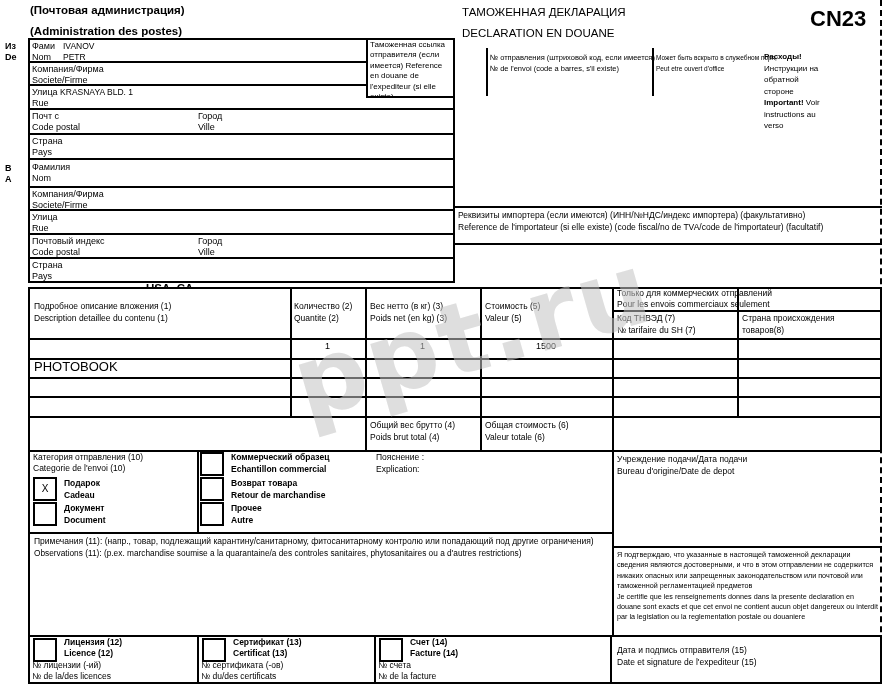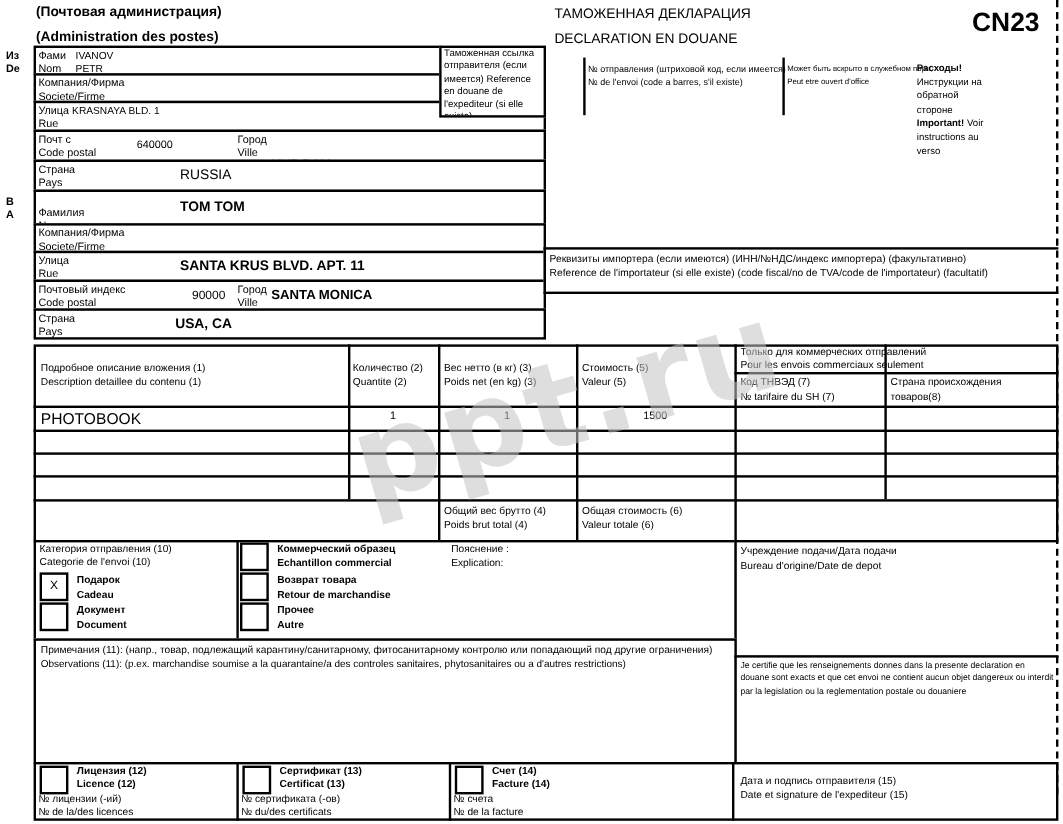--- a/index.html
+++ b/index.html
@@ -9,21 +9,21 @@
   .box{position:absolute;box-sizing:border-box;border:2px solid #000;background:#fff;}
   .nor{border-right:none;}
   .bold{font-weight:bold;}
   .lbl{font-size:9px;line-height:11px;white-space:nowrap;}
   .hdr{font-size:8.5px;line-height:12px;white-space:nowrap;}
   .in{position:absolute;box-sizing:border-box;}
   .vline{position:absolute;width:2px;background:#000;}
   .hline{position:absolute;height:2px;background:#000;}
   .cb{position:absolute;box-sizing:border-box;width:24px;height:24px;border:2px solid #000;
       background:#fff;text-align:center;font-size:10px;line-height:20px;}
-  .val{white-space:nowrap;}
+  .val{white-space:nowrap;margin-top:18px;}
   .ctr{text-align:center;}
   .watermark{position:absolute;left:280px;top:330px;font-size:100px;font-weight:bold;
       color:rgba(195,195,195,0.55);transform:rotate(-16deg);transform-origin:left top;
       letter-spacing:3px;pointer-events:none;z-index:50;font-family:"DejaVu Sans",sans-serif;}
   .dashedge{position:absolute;left:880px;top:0;height:662px;width:0;border-left:2px dashed #000;}
 </style>
 </head>
 <body>
 
 <div class="form">
@@ -78,21 +78,21 @@
       <div>Страна</div>
       <div>Pays</div>
     </div>
     <div class="in val" style="left:120px;top:5px;font-size:11.5px;">RUSSIA</div>
   </div>
   <div class="box" style="left:366px;top:38px;width:89px;height:60px;overflow:hidden;">
     <div class="in" style="left:2px;top:0px;width:82px;font-size:8px;line-height:10.4px;">Таможенная ссылка отправителя (если имеется)  Reference en douane de l'expediteur (si elle existe)</div>
   </div>
 
   <div class="box" style="left:28px;top:158px;width:427px;height:30px;">
-    <div class="in lbl" style="left:2px;top:12px;">
+    <div class="in lbl" style="left:2px;top:2px;">
       <div>Фамилия</div>
       <div>Nom</div>
     </div>
     <div class="in val bold" style="left:120px;top:7px;font-size:11.5px;">TOM TOM</div>
   </div>
   <div class="box" style="left:28px;top:186px;width:427px;height:25px;">
     <div class="in lbl" style="left:2px;top:1px;">
       <div>Компания/Фирма</div>
       <div>Societe/Firme</div>
     </div>
@@ -246,20 +246,21 @@
 
   <div class="box" style="left:28px;top:532px;width:586px;height:105px;">
     <div class="in" style="left:4px;top:2px;width:566px;font-size:8.5px;line-height:11.5px;">
       <div>Примечания (11): (напр., товар, подлежащий карантину/санитарному, фитосанитарному контролю или попадающий под другие ограничения)</div>
       <div style="white-space:nowrap;font-size:8.3px;">Observations (11): (p.ex. marchandise soumise a la quarantaine/a des controles sanitaires, phytosanitaires ou a d'autres restrictions)</div>
     </div>
   </div>
 
   <div class="box nor" style="left:612px;top:546px;width:270px;height:91px;">
     <div class="in" style="left:3px;top:2px;width:262px;font-size:7.2px;line-height:10.4px;">
+      <div>Я подтверждаю, что указанные в настоящей таможенной декларации сведения являются достоверными, и что в этом отправлении не содержится никаких опасных или запрещенных законодательством или почтовой или таможенной регламентацией предметов</div>
       <div>Je certifie que les renseignements donnes dans la presente declaration en douane sont exacts et que cet envoi ne contient aucun objet dangereux ou interdit par la legislation ou la reglementation postale ou douaniere</div>
     </div>
   </div>
 
   <div class="box" style="left:28px;top:635px;width:854px;height:49px;"></div>
   <div class="vline" style="left:197px;top:635px;height:49px;"></div>
   <div class="vline" style="left:374px;top:635px;height:49px;"></div>
   <div class="vline" style="left:610px;top:635px;height:49px;"></div>
 
   <div class="cb" style="left:33px;top:638px;"></div>

